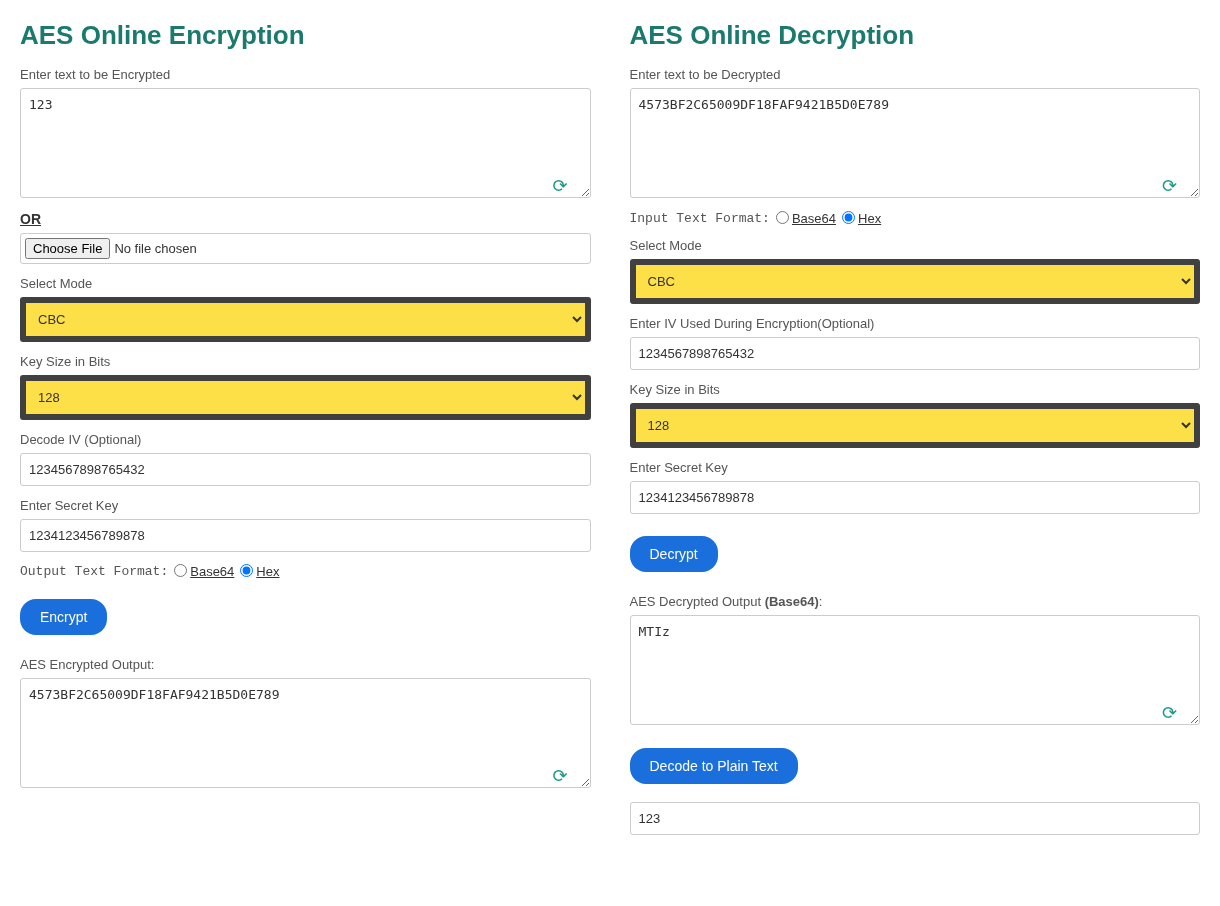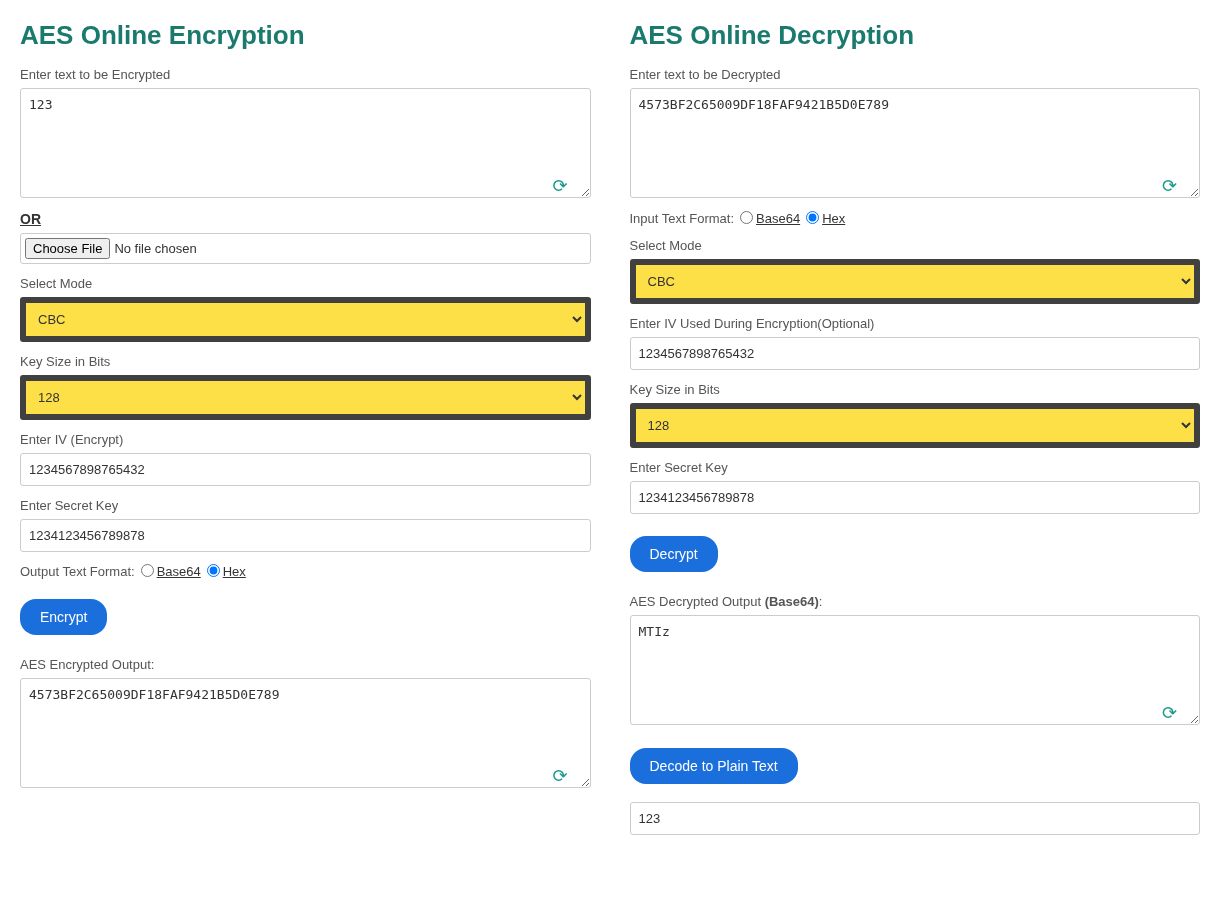--- a/index.html
+++ b/index.html
@@ -129,20 +129,21 @@
     .field-group {
       margin-bottom: 12px;
     }
     .decoded-output input[type="text"] {
       margin-top: 8px;
     }
     .format-label {
       font-size: 13px;
       color: #555;
       display: inline;
+      font-family: Liberation Mono, monospace;
     }
   </style>
 </head>
 <body>
 
 <div class="main-container">
 
   <div class="panel">
     <h1>AES Online Encryption</h1>
 
@@ -172,21 +173,21 @@
     <div class="field-group">
       <span class="section-label">Key Size in Bits</span>
       <select>
         <option>128</option>
         <option>192</option>
         <option>256</option>
       </select>
     </div>
 
     <div class="field-group">
-      <span class="section-label">Enter IV (Encrypt)</span>
+      <span class="section-label">Decode IV (Optional)</span>
       <input type="text" value="1234567898765432" style="">
     </div>
 
     <div class="field-group">
       <span class="section-label">Enter Secret Key</span>
       <input type="text" value="1234123456789878" style="">
     </div>
 
     <div class="radio-group">
       <span class="format-label">Output Text Format:</span>

